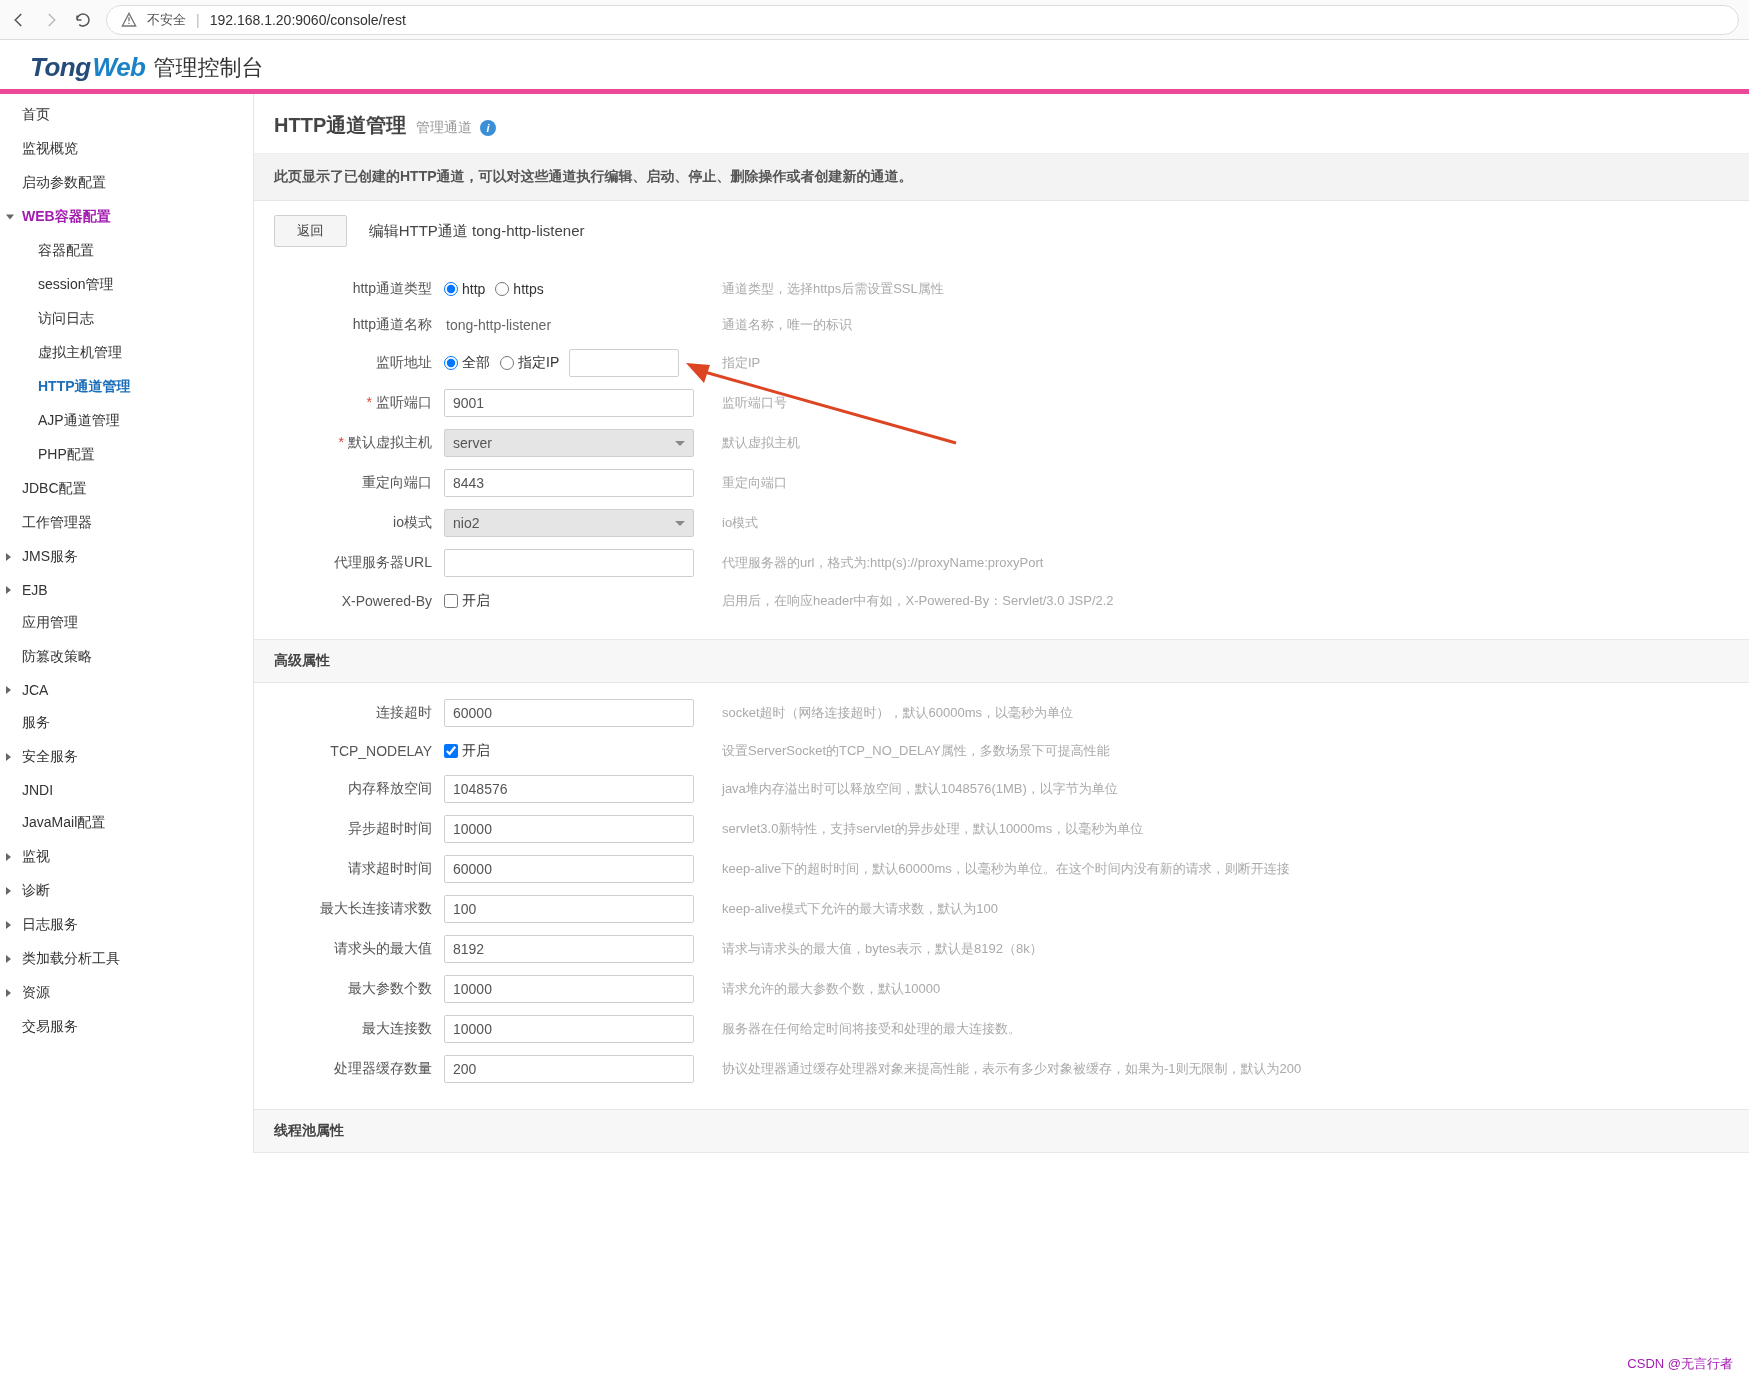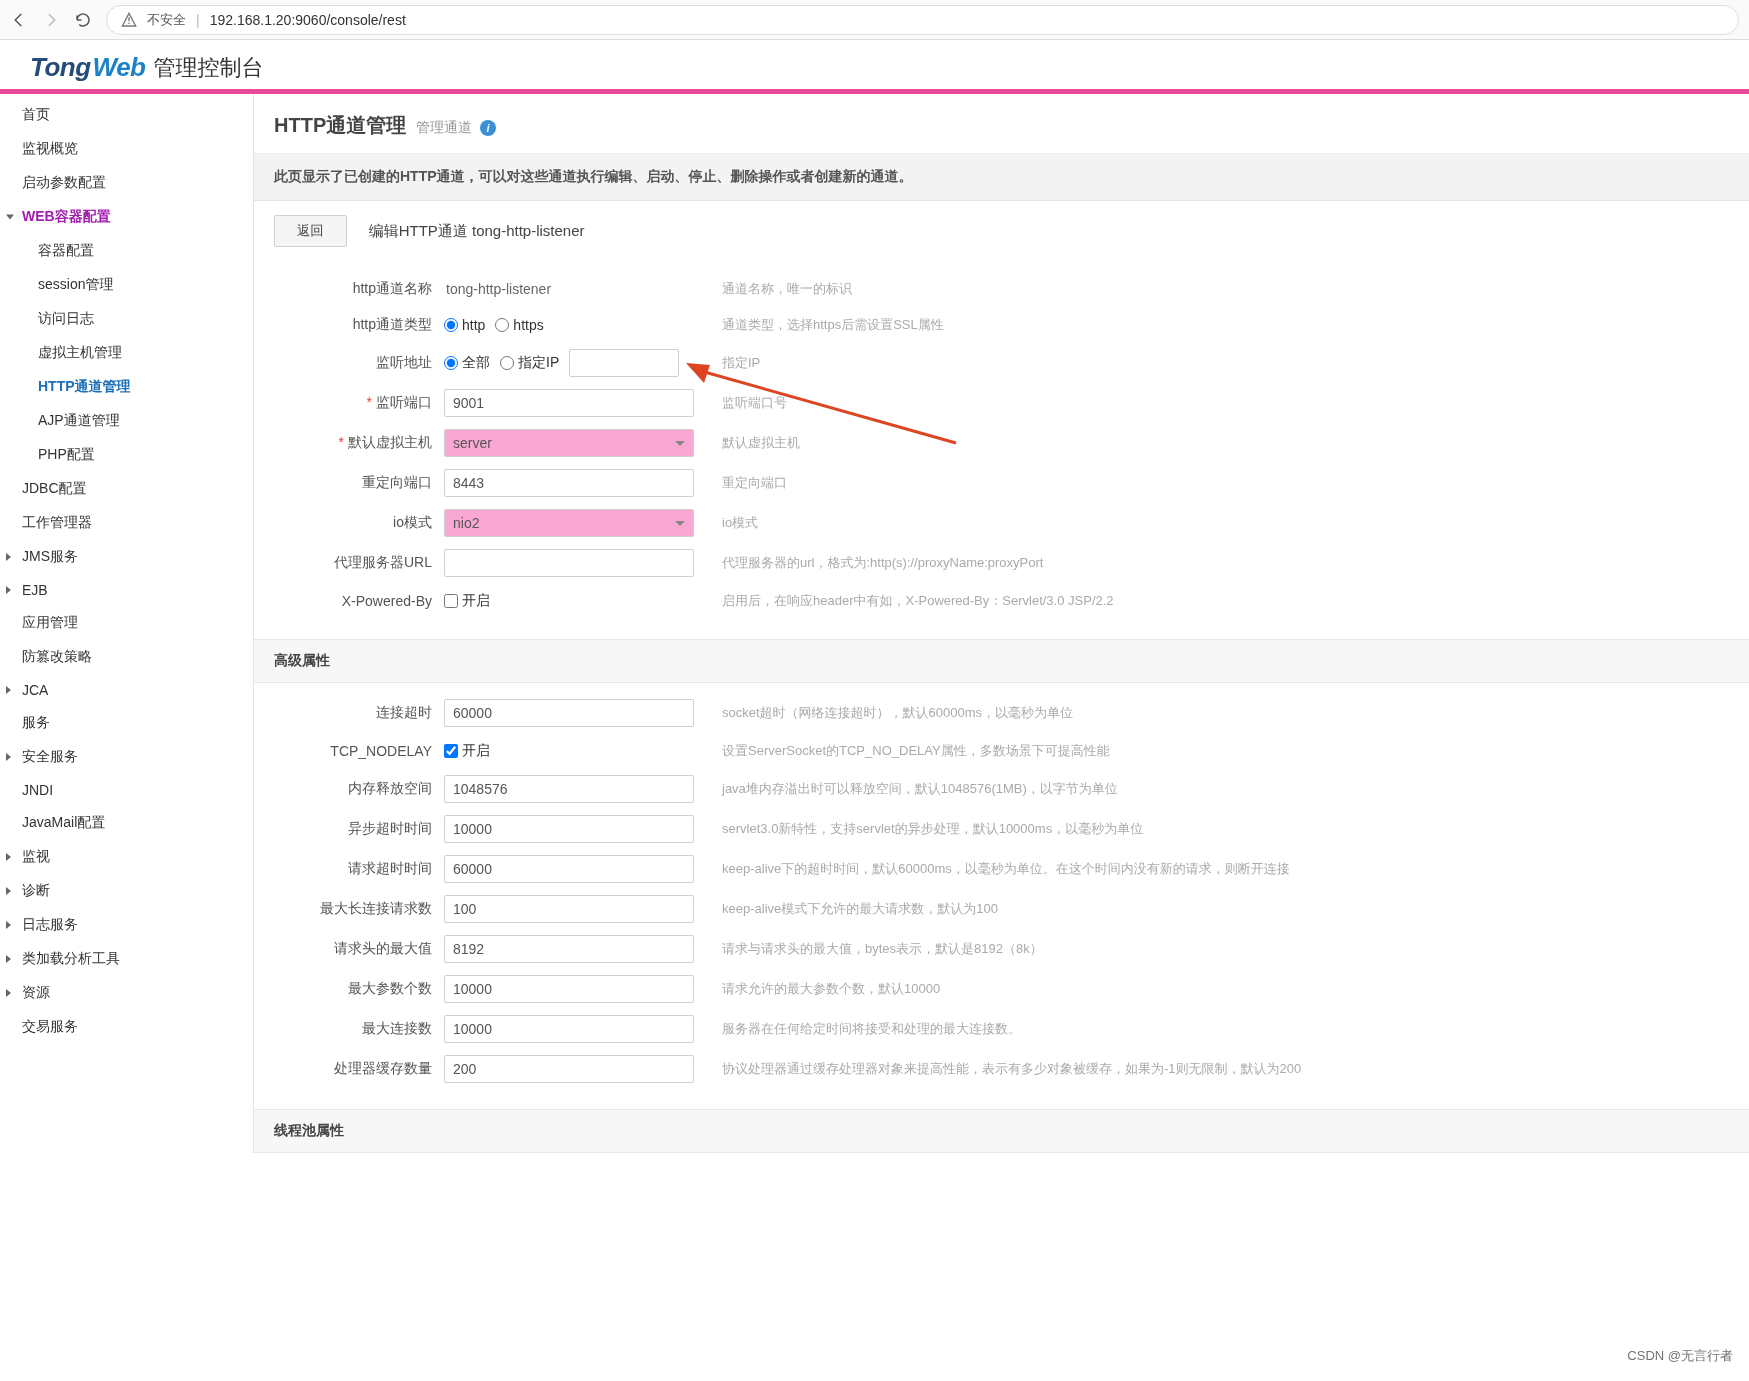--- a/index.html
+++ b/index.html
@@ -42,33 +42,33 @@
   .btn { padding: 6px 22px; border: 1px solid #d0d0d0; background: #f5f5f5; color: #444; cursor: pointer; border-radius:2px;}
   .edit-title { font-size: 15px; color: #444; }
   
   .form { padding: 10px 20px 20px 20px; background:#fff; position:relative;}
   .form-row { display: flex; align-items: center; padding: 6px 0; min-height: 36px; }
   .form-label { width: 170px; text-align: right; padding-right: 12px; color: #555; font-size: 14px; }
   .form-label .req { color: #d43; margin-right: 4px; }
   .form-control { width: 250px; display:flex; align-items:center; gap:10px;}
   .form-control input[type=text] { width: 100%; height: 28px; border: 1px solid #cfcfcf; padding: 0 8px; font-size: 14px; color:#555; border-radius:2px;}
   .form-control input.short { width: 110px; }
-  .form-control .select { width:100%; height:28px; border:1px solid #cfcfcf; display:flex; align-items:center; justify-content:space-between; padding:12px 8px; background:#f9a8d4; color:#555; border-radius:2px; cursor:pointer;}
+  .form-control .select { width:100%; height:28px; border:1px solid #cfcfcf; display:flex; align-items:center; justify-content:space-between; padding:12px 8px; background:#e5e5e5; color:#555; border-radius:2px; cursor:pointer;}
   .form-control .select .caret { width:0; height:0; border-left:5px solid transparent; border-right:5px solid transparent; border-top:5px solid #888;}
   .form-control .radio { display:inline-flex; align-items:center; gap:4px; cursor:pointer;}
   .form-control .checkbox { display:inline-flex; align-items:center; gap:4px; cursor:pointer;}
   .form-hint { margin-left: 28px; color: #aaa; font-size: 13px; flex:1;}
   .form-static { color:#666; padding-left:2px;}
   
   .section-title { padding: 12px 20px; font-weight: 700; color: #444; background:#f7f7f7; border-top:1px solid #e8e8e8; border-bottom:1px solid #e8e8e8;}
   
   
   .red-arrow { position:absolute; top:102px; left:432px; width:280px; height:100px; pointer-events:none;}
   
-  .watermark { position:fixed; right:16px; bottom:16px; color:#737373; font-size:13px;}
+  .watermark { position:fixed; right:16px; bottom:8px; color:#a21caf; font-size:13px;}
   
   input[type=radio], input[type=checkbox]{ width:14px; height:14px; cursor:pointer;}
 </style>
 </head>
 <body>
 
 <div class="browser-bar">
   <svg class="nav-icon" viewBox="0 0 24 24">
       <path d="M15 4l-8 8 8 8" stroke="#555" stroke-width="2" fill="none"></path>
     </svg>
@@ -205,39 +205,39 @@
       <button class="btn">返回</button>
       <span class="edit-title">编辑HTTP通道 tong-http-listener</span>
     </div>
 
     <div class="form" id="form-basic">
       <svg class="red-arrow" viewBox="0 0 280 100">
         <line x1="270" y1="80" x2="15" y2="8" stroke="#d42" stroke-width="3"></line>
         <polygon points="0,0 24,2 18,20" fill="#d42"></polygon>
       </svg>
     <div class="form-row">
-          <div class="form-label"><span>http通道名称</span></div>
-          <div class="form-control">
-            <span class="form-static">tong-http-listener</span>
-          </div>
-          <div class="form-hint">通道名称，唯一的标识</div>
-        </div>
-        <div class="form-row">
           <div class="form-label"><span>http通道类型</span></div>
           <div class="form-control">
             <label class="radio">
               <input type="radio" name="form-basicr1" checked="" style="">
               <span>http</span>
             </label>
             <label class="radio">
               <input type="radio" name="form-basicr1" style="">
               <span>https</span>
             </label>
           </div>
           <div class="form-hint">通道类型，选择https后需设置SSL属性</div>
+        </div>
+        <div class="form-row">
+          <div class="form-label"><span>http通道名称</span></div>
+          <div class="form-control">
+            <span class="form-static">tong-http-listener</span>
+          </div>
+          <div class="form-hint">通道名称，唯一的标识</div>
         </div>
         <div class="form-row">
           <div class="form-label"><span>监听地址</span></div>
           <div class="form-control">
             <label class="radio">
               <input type="radio" name="form-basicr2" checked="" style="">
               <span>全部</span>
             </label>
             <label class="radio">
               <input type="radio" name="form-basicr2" style="">

